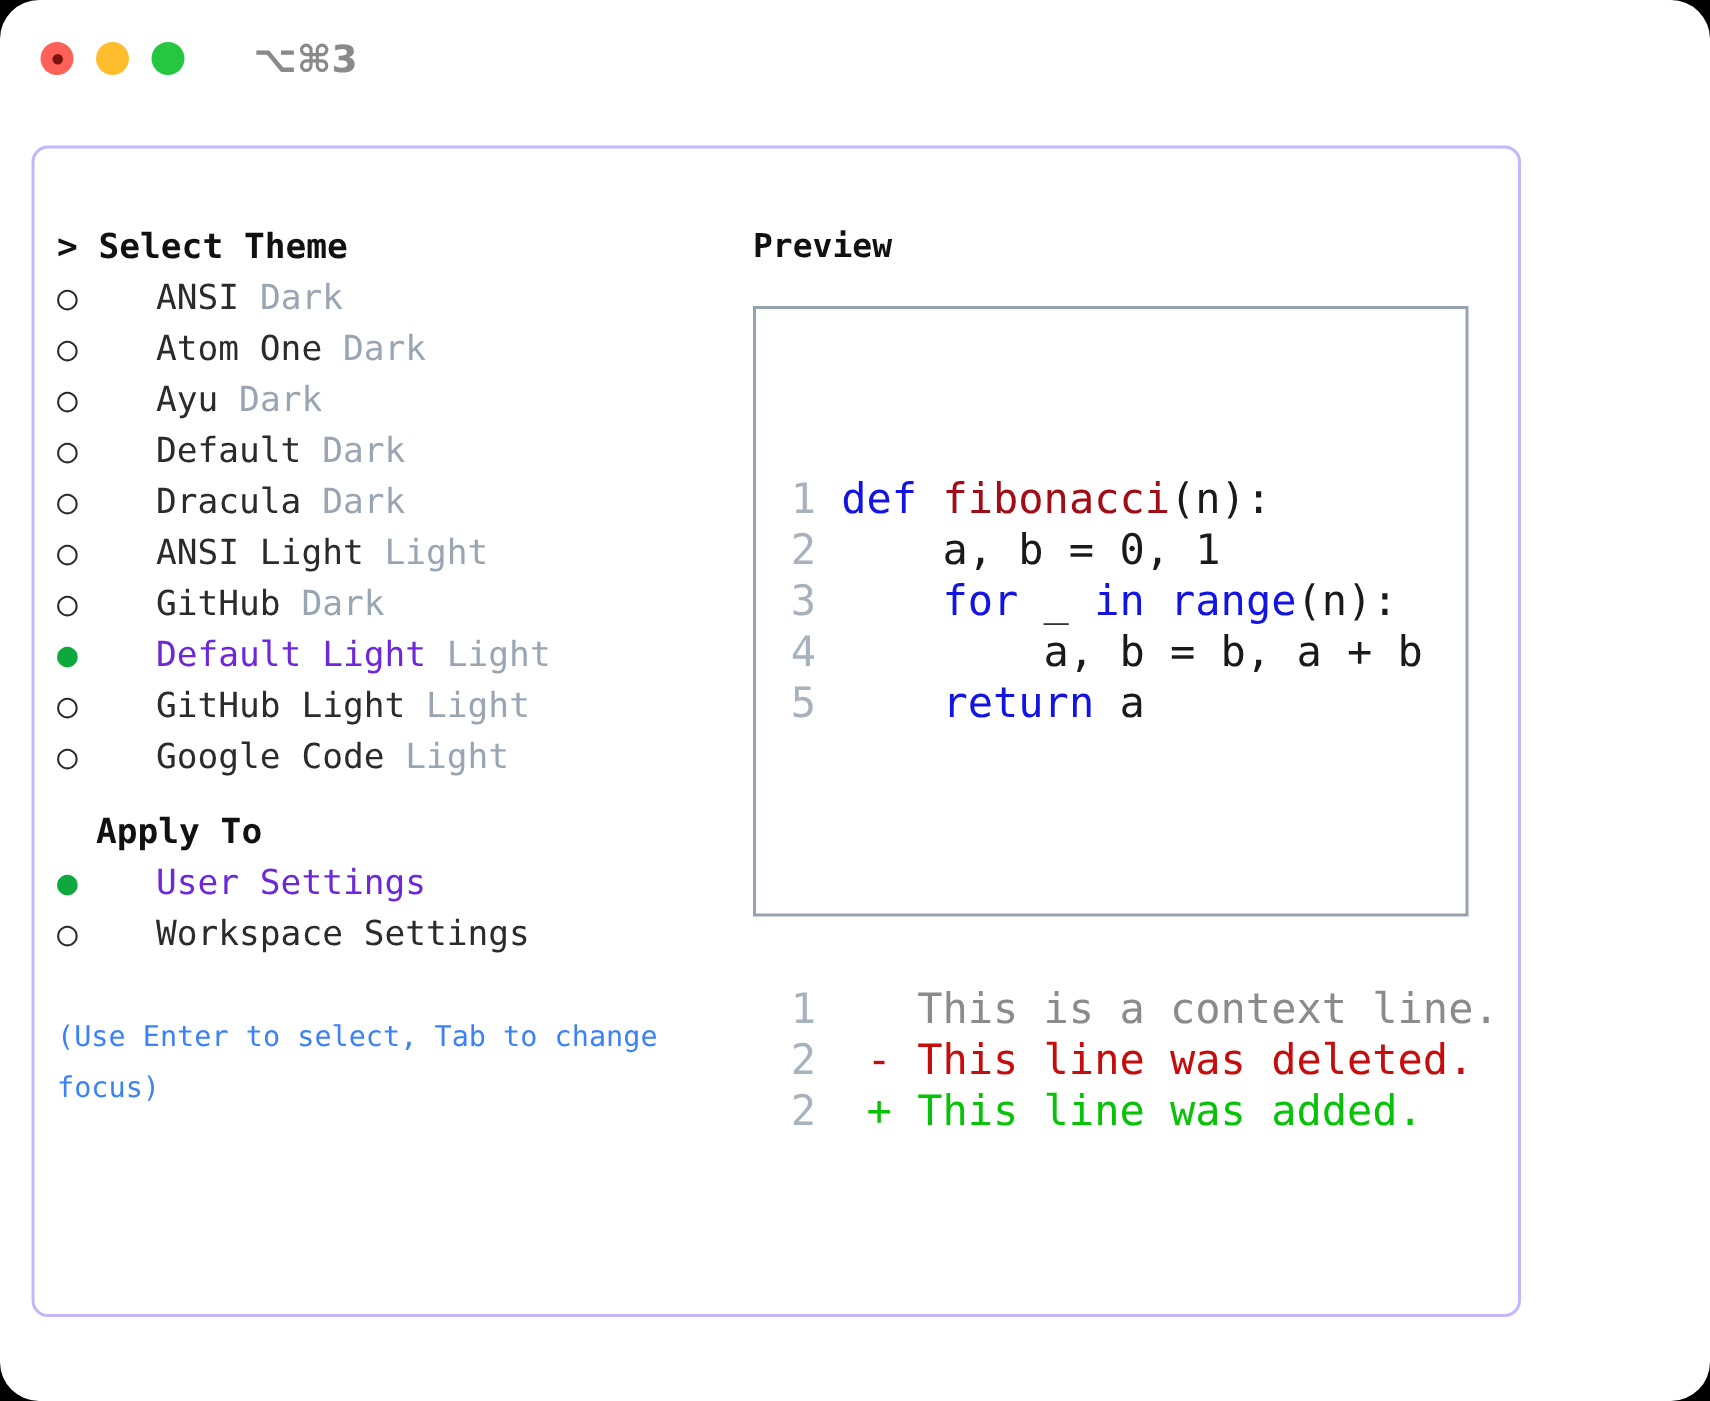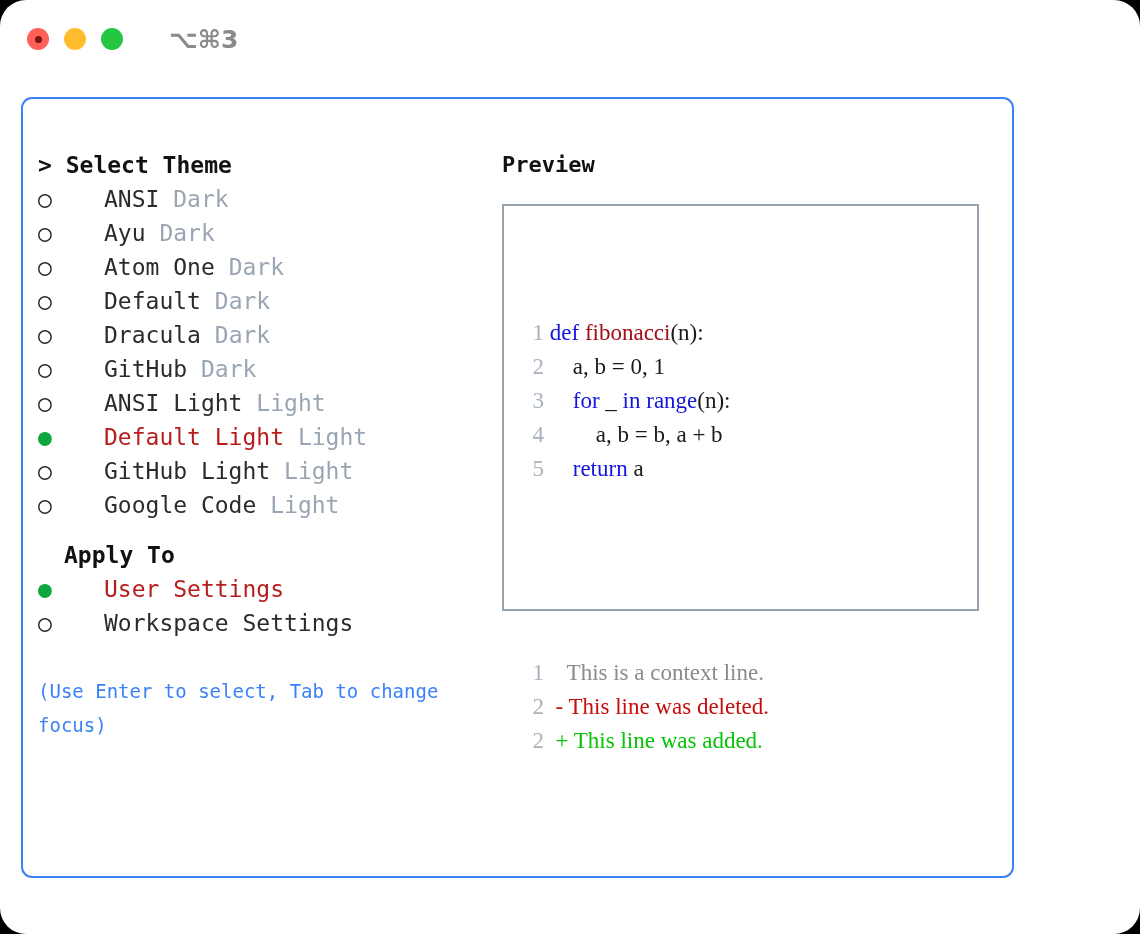--- a/index.html
+++ b/index.html
@@ -75,21 +75,21 @@
     font-family: "DejaVu Sans", "Liberation Sans", sans-serif;
   }
 
   
   .panel {
     position: absolute;
     left: 21px;
     top: 97px;
     width: 993px;
     height: 781px;
-    border: 2px solid #3b82f6;
+    border: 2px solid #c4b5fd;
     border-radius: 11px;
     box-sizing: border-box;
     background: #ffffff;
   }
 
   .columns {
     position: absolute;
     left: 0;
     top: 0;
     width: 100%;
@@ -116,21 +116,21 @@
     color: #111111;
   }
   .marker {
     display: inline-block;
     width: 26px;
   }
   .label-main { color: #2b2b2b; margin-left: 40px; }
   .label-suffix { color: #9aa5b4; }
 
   .row.selected .marker,
-  .row.selected .label-main { color: #b91c1c; }
+  .row.selected .label-main { color: #6d28d9; }
   .row.selected .marker { color: #0fa83f; }
 
   .spacer-sm { height: 16px; }
   .spacer-md { height: 34px; }
 
   .hint {
     font-size: 19px;
     line-height: 34px;
     color: #3b82f6;
     white-space: pre-wrap;
@@ -157,24 +157,23 @@
     height: 407px;
     border: 2px solid #97a2af;
     box-sizing: border-box;
     background: #ffffff;
     position: relative;
   }
   .code {
     position: absolute;
     left: 14px;
     top: 42px;
-    font-size: 23px;
+    font-size: 28px;
     line-height: 34px;
     white-space: pre;
-    font-family: Liberation Serif, serif;
   }
   .code-line { height: 34px; white-space: pre; }
   .lnum {
     color: #a8b2bd;
     display: inline-block;
     width: 26px;
     text-align: right;
   }
   .tok-kw  { color: #1414e0; }
   .tok-fn  { color: #a10d17; }
@@ -199,26 +198,26 @@
   </div>
 
   <div class="panel">
     <div class="columns">
 
       <div class="left-col">
         <div class="row header">&gt; Select Theme</div>
 
         <div id="theme-list">
             <div class="row"><span class="marker">○</span><span class="label-main">ANSI</span> <span class="label-suffix">Dark</span></div>
+            <div class="row"><span class="marker">○</span><span class="label-main">Atom One</span> <span class="label-suffix">Dark</span></div>
             <div class="row"><span class="marker">○</span><span class="label-main">Ayu</span> <span class="label-suffix">Dark</span></div>
-            <div class="row"><span class="marker">○</span><span class="label-main">Atom One</span> <span class="label-suffix">Dark</span></div>
             <div class="row"><span class="marker">○</span><span class="label-main">Default</span> <span class="label-suffix">Dark</span></div>
             <div class="row"><span class="marker">○</span><span class="label-main">Dracula</span> <span class="label-suffix">Dark</span></div>
+            <div class="row"><span class="marker">○</span><span class="label-main">ANSI Light</span> <span class="label-suffix">Light</span></div>
             <div class="row"><span class="marker">○</span><span class="label-main">GitHub</span> <span class="label-suffix">Dark</span></div>
-            <div class="row"><span class="marker">○</span><span class="label-main">ANSI Light</span> <span class="label-suffix">Light</span></div>
             <div class="row selected"><span class="marker">●</span><span class="label-main">Default Light</span> <span class="label-suffix">Light</span></div>
             <div class="row"><span class="marker">○</span><span class="label-main">GitHub Light</span> <span class="label-suffix">Light</span></div>
             <div class="row"><span class="marker">○</span><span class="label-main">Google Code</span> <span class="label-suffix">Light</span></div>
           </div>
 
         <div class="spacer-sm"></div>
 
         <div class="row header"><span class="marker"> </span><span>Apply To</span></div>
 
         <div id="apply-list">

